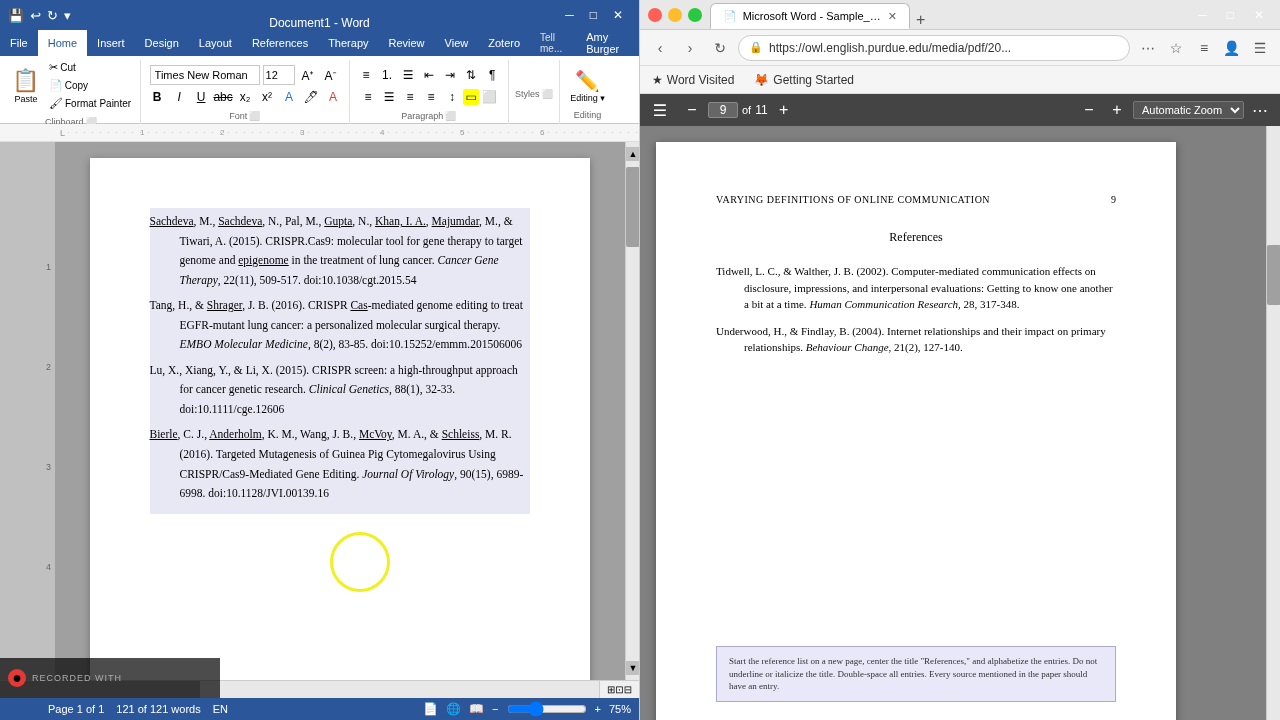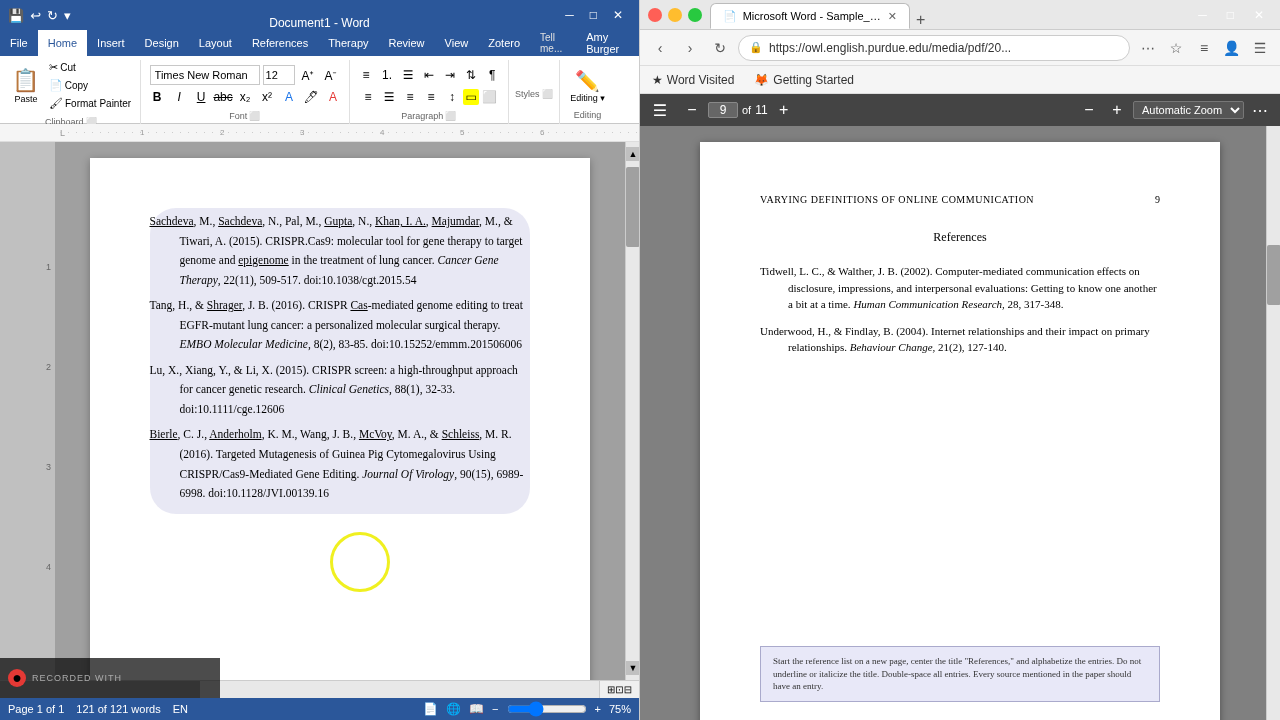--- a/index.html
+++ b/index.html
@@ -190,21 +190,21 @@
       height: 22px;
       background: #2b579a;
       display: flex;
       align-items: center;
       padding: 0 8px;
       color: white;
       font-size: 11px;
       gap: 16px;
       justify-content: space-between;
     }
-    .statusbar-left { display: flex; gap: 12px; }
+    .statusbar-left { display: flex; gap: 12px; margin-left: 40px; }
     .statusbar-right { display: flex; align-items: center; gap: 8px; }
     .zoom-slider { width: 80px; }
 
     
     .screencast-bar {
       position: absolute;
       bottom: 22px;
       left: 0;
       width: 220px;
       height: 40px;
@@ -380,21 +380,21 @@
       padding: 1px 4px;
       border-radius: 2px;
     }
 
     
     .pdf-content {
       flex: 1;
       background: #808080;
       overflow-y: auto;
       display: flex;
-      justify-content: center;
+      justify-content: flex-start;
       padding: 16px;
     }
     .pdf-page {
       background: white;
       width: 520px;
       min-height: 620px;
       padding: 50px 60px;
       box-shadow: 0 2px 8px rgba(0,0,0,0.4);
       font-family: 'Times New Roman', Times, serif;
       font-size: 11px;
@@ -582,21 +582,21 @@
   <div class="doc-area" style="position:relative;">
     <div style="position:absolute; left:0; top:0; bottom:0; width:55px; background:#c0c0c0; display:flex; flex-direction:column; padding-top:10px;">
       <span class="margin-num" style="top:120px; position:absolute;">1</span>
       <span class="margin-num" style="top:220px; position:absolute;">2</span>
       <span class="margin-num" style="top:320px; position:absolute;">3</span>
       <span class="margin-num" style="top:420px; position:absolute;">4</span>
     </div>
 
     <div class="doc-page" style="margin-left:40px;">
 
-      <div style="background: rgba(100,100,180,0.15); padding: 4px 0; border-radius: 26px;">
+      <div style="background: rgba(100,100,180,0.15); padding: 4px 0;">
 
         <div class="doc-ref" style="font-size:11.5px; line-height:1.7;">
           <span><u>Sachdeva</u>, M., <u>Sachdeva</u>, N., Pal, M., <u>Gupta</u>, N., <u>Khan, I. A.</u>, <u>Majumdar</u>, M., &amp; Tiwari, A. (2015). CRISPR.Cas9: molecular tool for gene therapy to target genome and <u>epigenome</u> in the treatment of lung cancer. <em>Cancer Gene Therapy</em>, 22(11), 509-517. doi:10.1038/cgt.2015.54</span>
         </div>
 
         <div class="doc-ref" style="font-size:11.5px; line-height:1.7;">
           <span>Tang, H., &amp; <u>Shrager</u>, J. B. (2016). CRISPR <u>Cas</u>-mediated genome editing to treat EGFR-mutant lung cancer: a personalized molecular surgical therapy. <em>EMBO Molecular Medicine</em>, 8(2), 83-85. doi:10.15252/emmm.201506006</span>
         </div>
 
         <div class="doc-ref" style="font-size:11.5px; line-height:1.7;">

